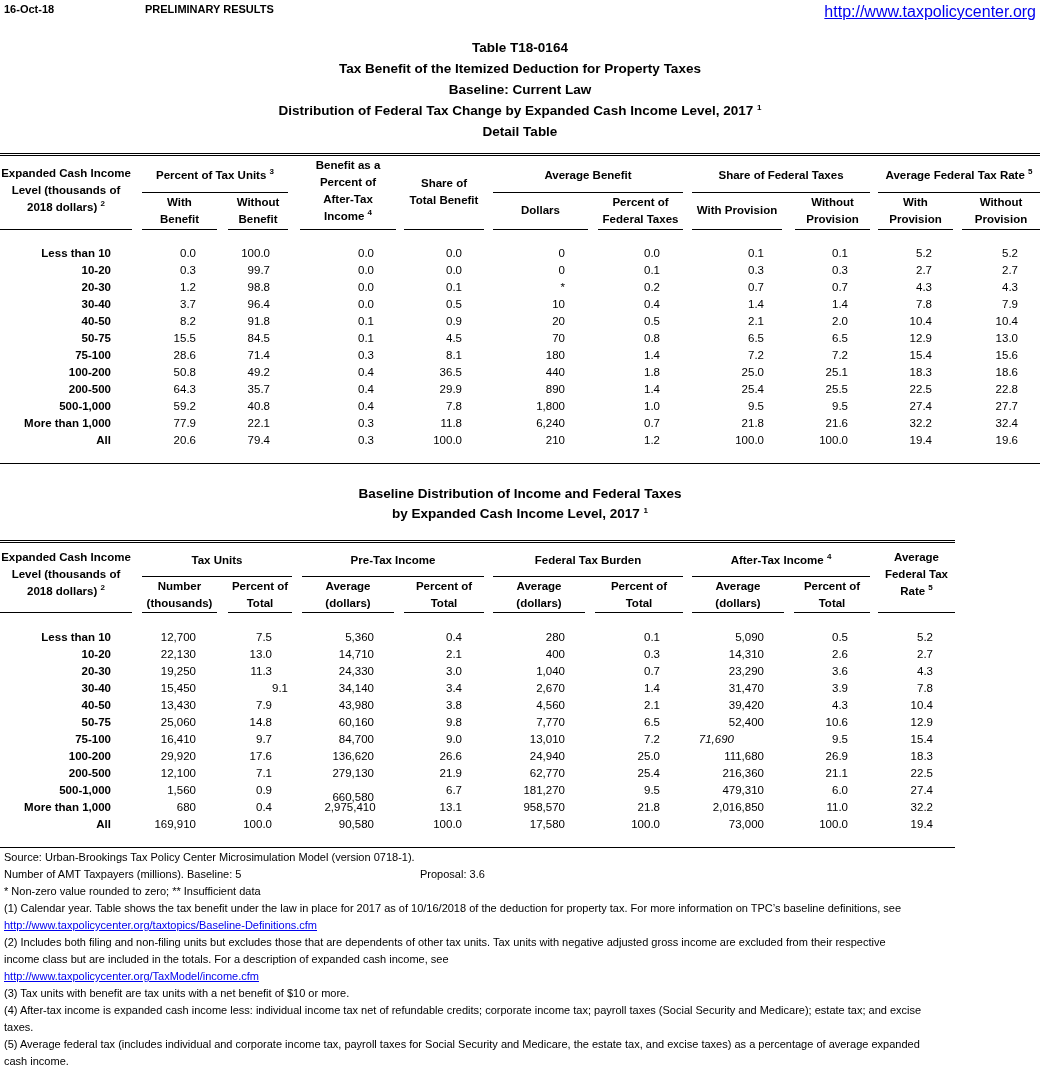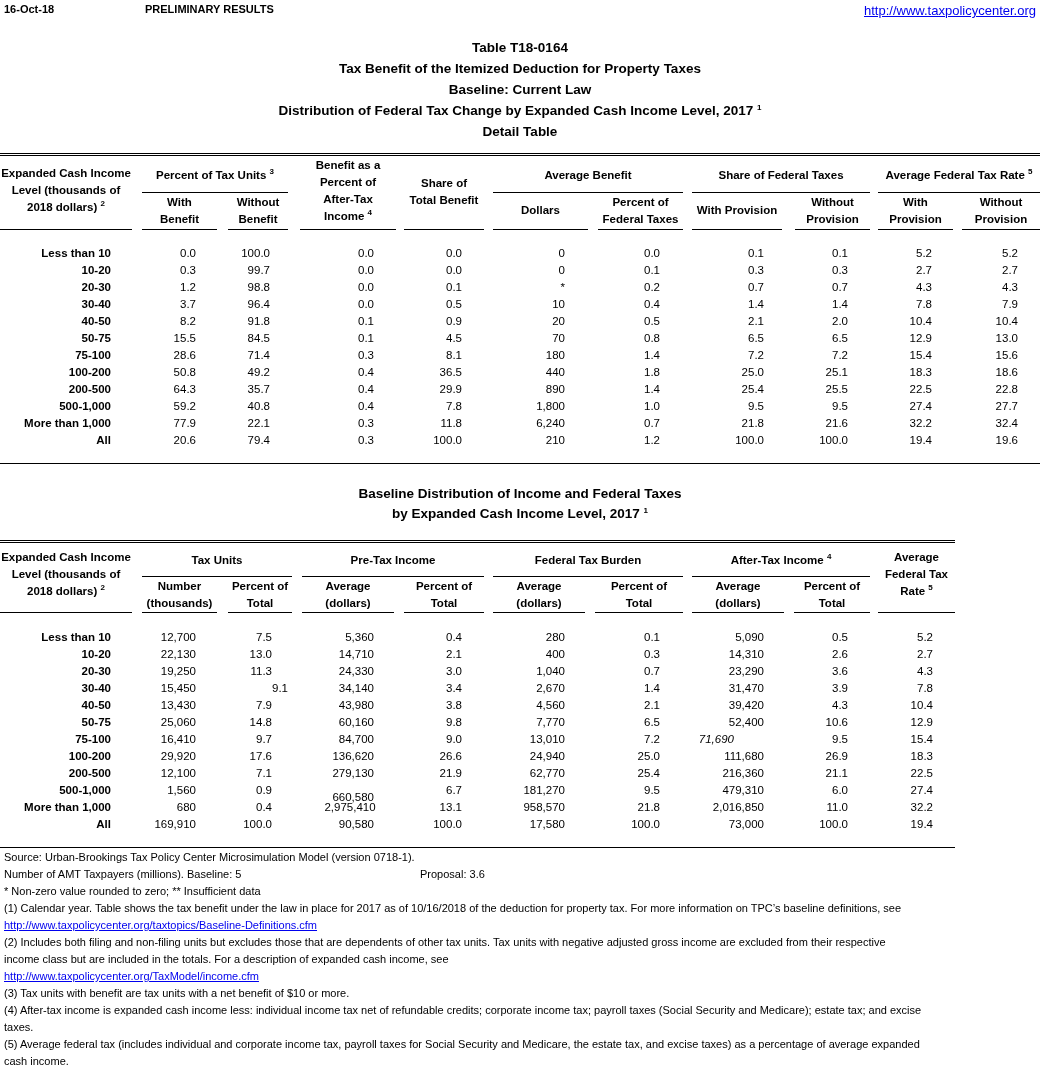--- a/index.html
+++ b/index.html
@@ -1,21 +1,21 @@
 <!DOCTYPE html>
 <html><head>
 <meta charset="utf-8">
 <style>
   html, body { margin:0; padding:0; background:#ffffff; }
   body { width:1040px; height:1088px; position:relative; overflow:hidden;
          font-family:"Liberation Sans", "DejaVu Sans", sans-serif; color:#000; font-size:11.5px; }
   .abs { position:absolute; }
   .hdr-date { left:4px; top:3px; font-weight:bold; font-size:11px; }
   .hdr-prelim { left:145px; top:3px; font-weight:bold; font-size:11px; }
-  .hdr-url { right:4px; top:3px; font-size:13px; color:#0000ee; text-decoration:underline; }
+  .hdr-url { right:4px; top:3px; font-size:16px; color:#0000ee; text-decoration:underline; }
   .titles { left:0; width:1040px; top:37px; text-align:center; font-weight:bold; font-size:13.5px; line-height:21px; }
   .titles div { white-space:nowrap; }
   sup { font-size:8px; vertical-align:super; line-height:0; }
   .dbl { position:absolute; left:0; height:0; border-top:1px solid #000; border-bottom:1px solid #000; padding-top:1px; }
   .hl { position:absolute; height:0; border-top:1px solid #000; }
   .hcell { position:absolute; text-align:center; font-weight:bold; font-size:11.5px; line-height:17px; }
   .row { position:absolute; left:0; height:17px; }
   .cell { position:absolute; text-align:right; font-size:11.5px; line-height:17px; top:0; }
   .lab { font-weight:bold; }
   .foot { position:absolute; left:4px; font-size:11px; line-height:17px; white-space:nowrap; }

